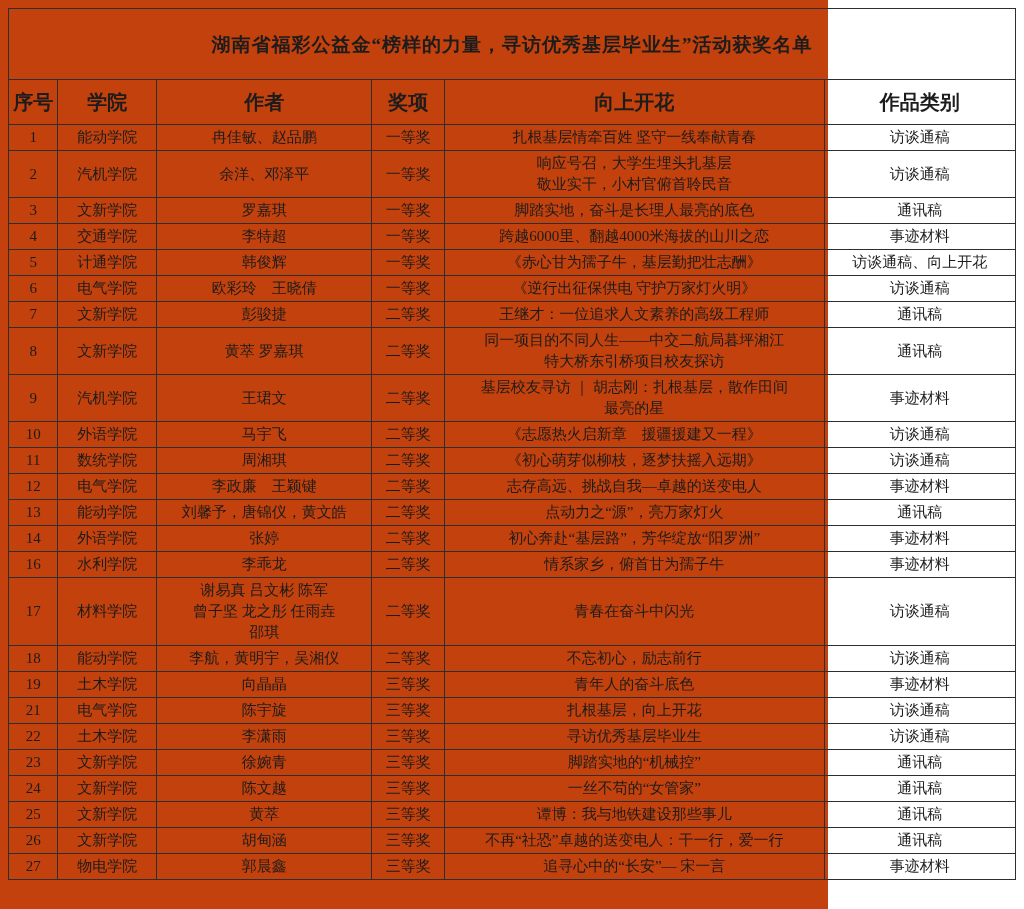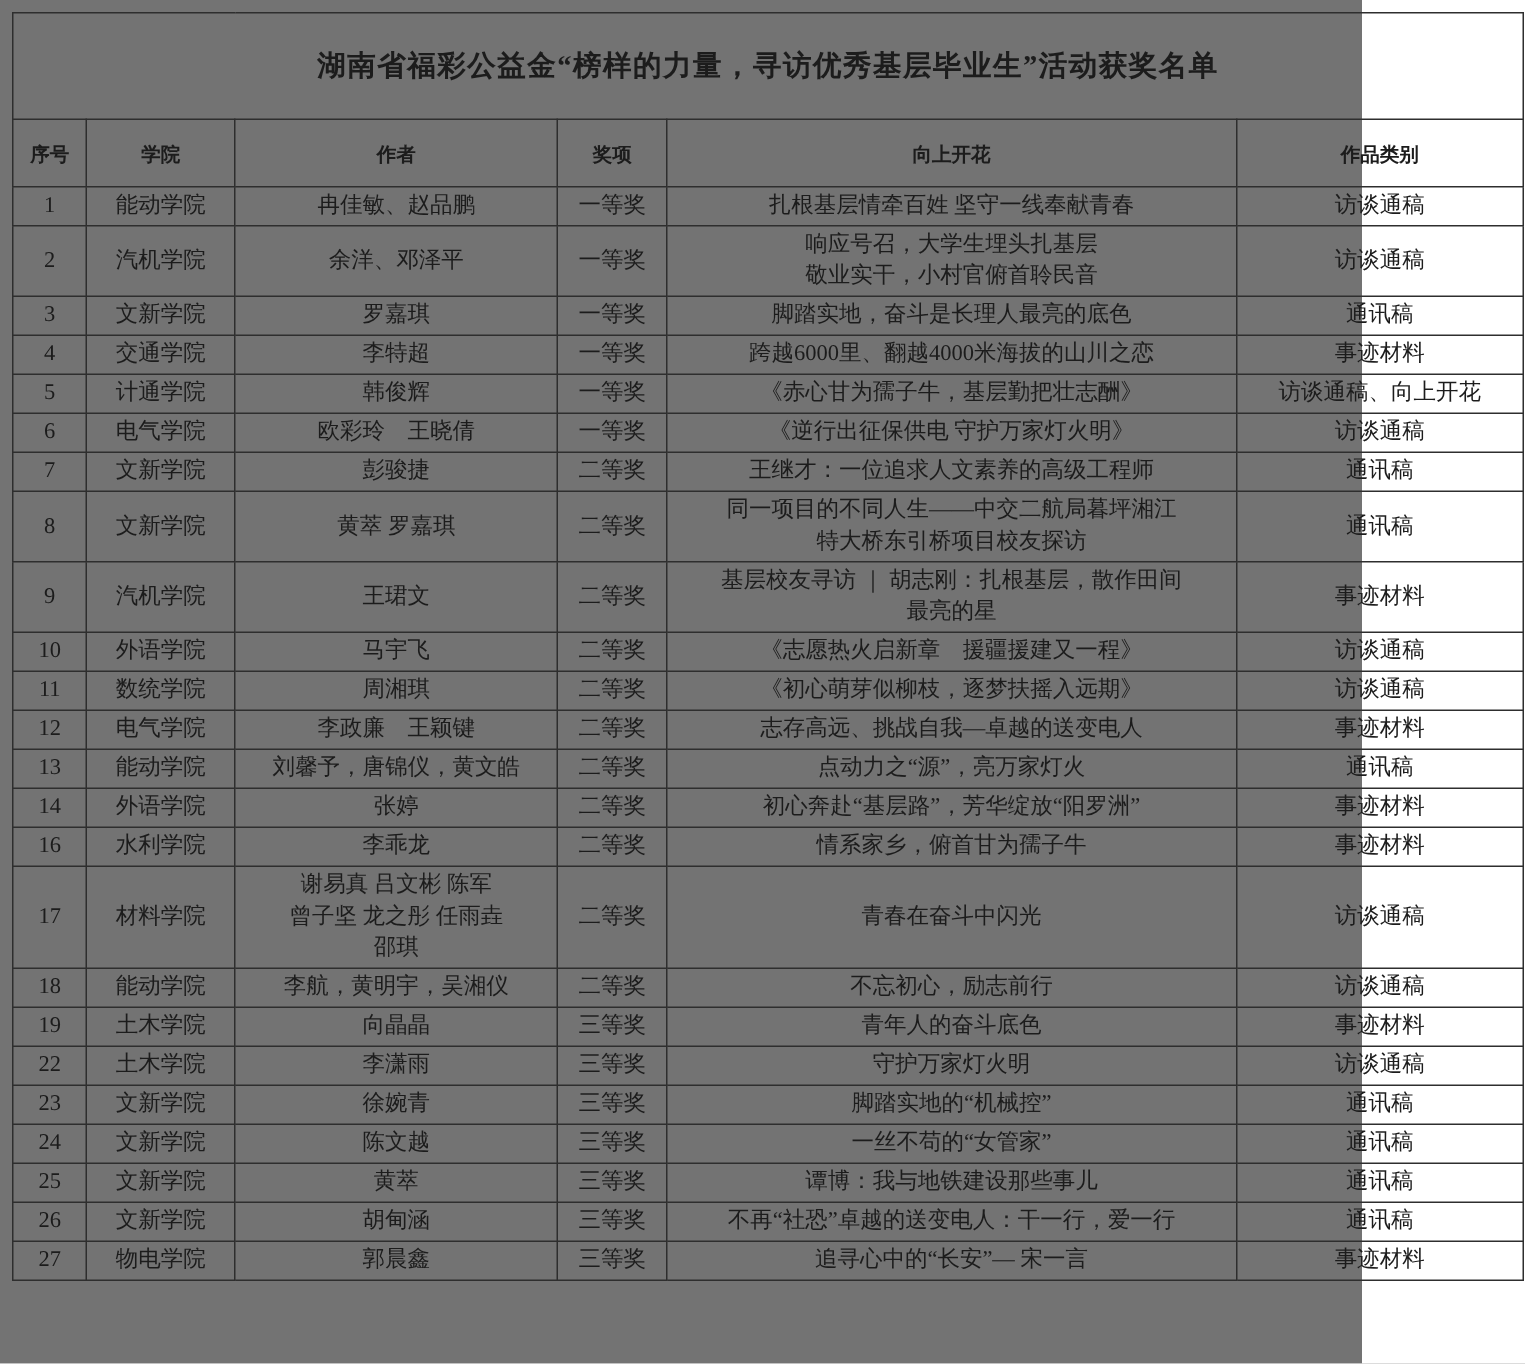--- a/index.html
+++ b/index.html
@@ -3,23 +3,23 @@
 <meta charset="utf-8">
 <style>
   html, body {
     margin: 0;
     padding: 0;
     background: #ffffff;
     font-family: "Liberation Serif", "DejaVu Serif", serif;
     color: #1c1c1c;
   }
   .page {
-    width: 908px;
+    width: 828px;
     height: 909px;
-    background: #737373;
+    background: #c2410c;
     box-sizing: border-box;
     padding: 8px;
   }
   table.award-table {
     width: 1008px;
     border-collapse: collapse;
     table-layout: fixed;
   }
   table.award-table th,
   table.award-table td {
@@ -32,21 +32,21 @@
     overflow: hidden;
   }
   tr.title-row th {
     height: 66px;
     font-size: 19px;
     font-weight: bold;
     letter-spacing: 1px;
   }
   tr.header-row th {
     height: 40px;
-    font-size: 13px;
+    font-size: 20px;
     font-weight: bold;
   }
   tbody tr { height: 22px; }
   td.cell-no { font-family: "Liberation Serif", "DejaVu Serif", serif; }
   td.align-left { text-align: left; }
 </style>
 </head>
 <body>
 
 <div class="page">
@@ -211,25 +211,33 @@
         </tr>
         <tr>
           <td class="cell-no">19</td>
           <td class="cell-college">土木学院</td>
           <td class="cell-authors">向晶晶</td>
           <td class="cell-award">三等奖</td>
           <td class="cell-work-title">青年人的奋斗底色</td>
           <td class="cell-category">事迹材料</td>
         </tr>
         <tr>
+          <td class="cell-no">21</td>
+          <td class="cell-college">电气学院</td>
+          <td class="cell-authors">陈宇旋</td>
+          <td class="cell-award">三等奖</td>
+          <td class="cell-work-title">扎根基层，向上开花</td>
+          <td class="cell-category">访谈通稿</td>
+        </tr>
+        <tr>
           <td class="cell-no">22</td>
           <td class="cell-college">土木学院</td>
           <td class="cell-authors">李潇雨</td>
           <td class="cell-award">三等奖</td>
-          <td class="cell-work-title">守护万家灯火明</td>
+          <td class="cell-work-title">寻访优秀基层毕业生</td>
           <td class="cell-category">访谈通稿</td>
         </tr>
         <tr>
           <td class="cell-no">23</td>
           <td class="cell-college">文新学院</td>
           <td class="cell-authors">徐婉青</td>
           <td class="cell-award">三等奖</td>
           <td class="cell-work-title">脚踏实地的“机械控”</td>
           <td class="cell-category">通讯稿</td>
         </tr>

